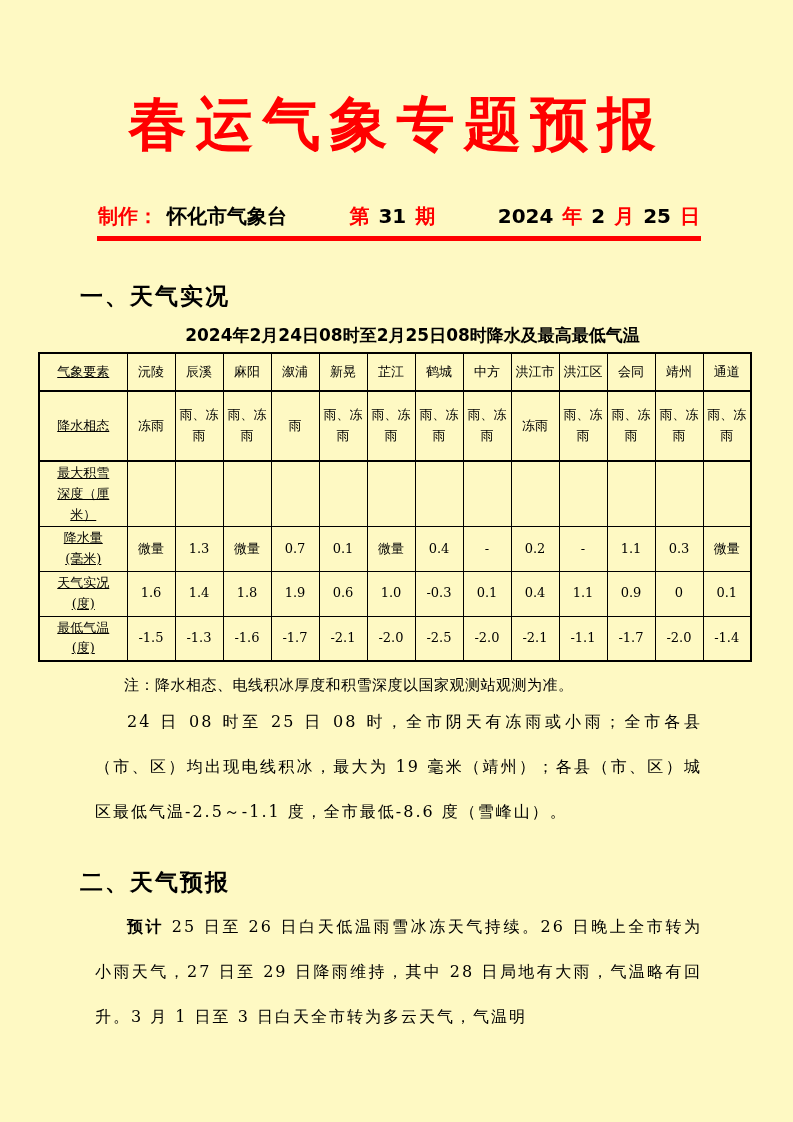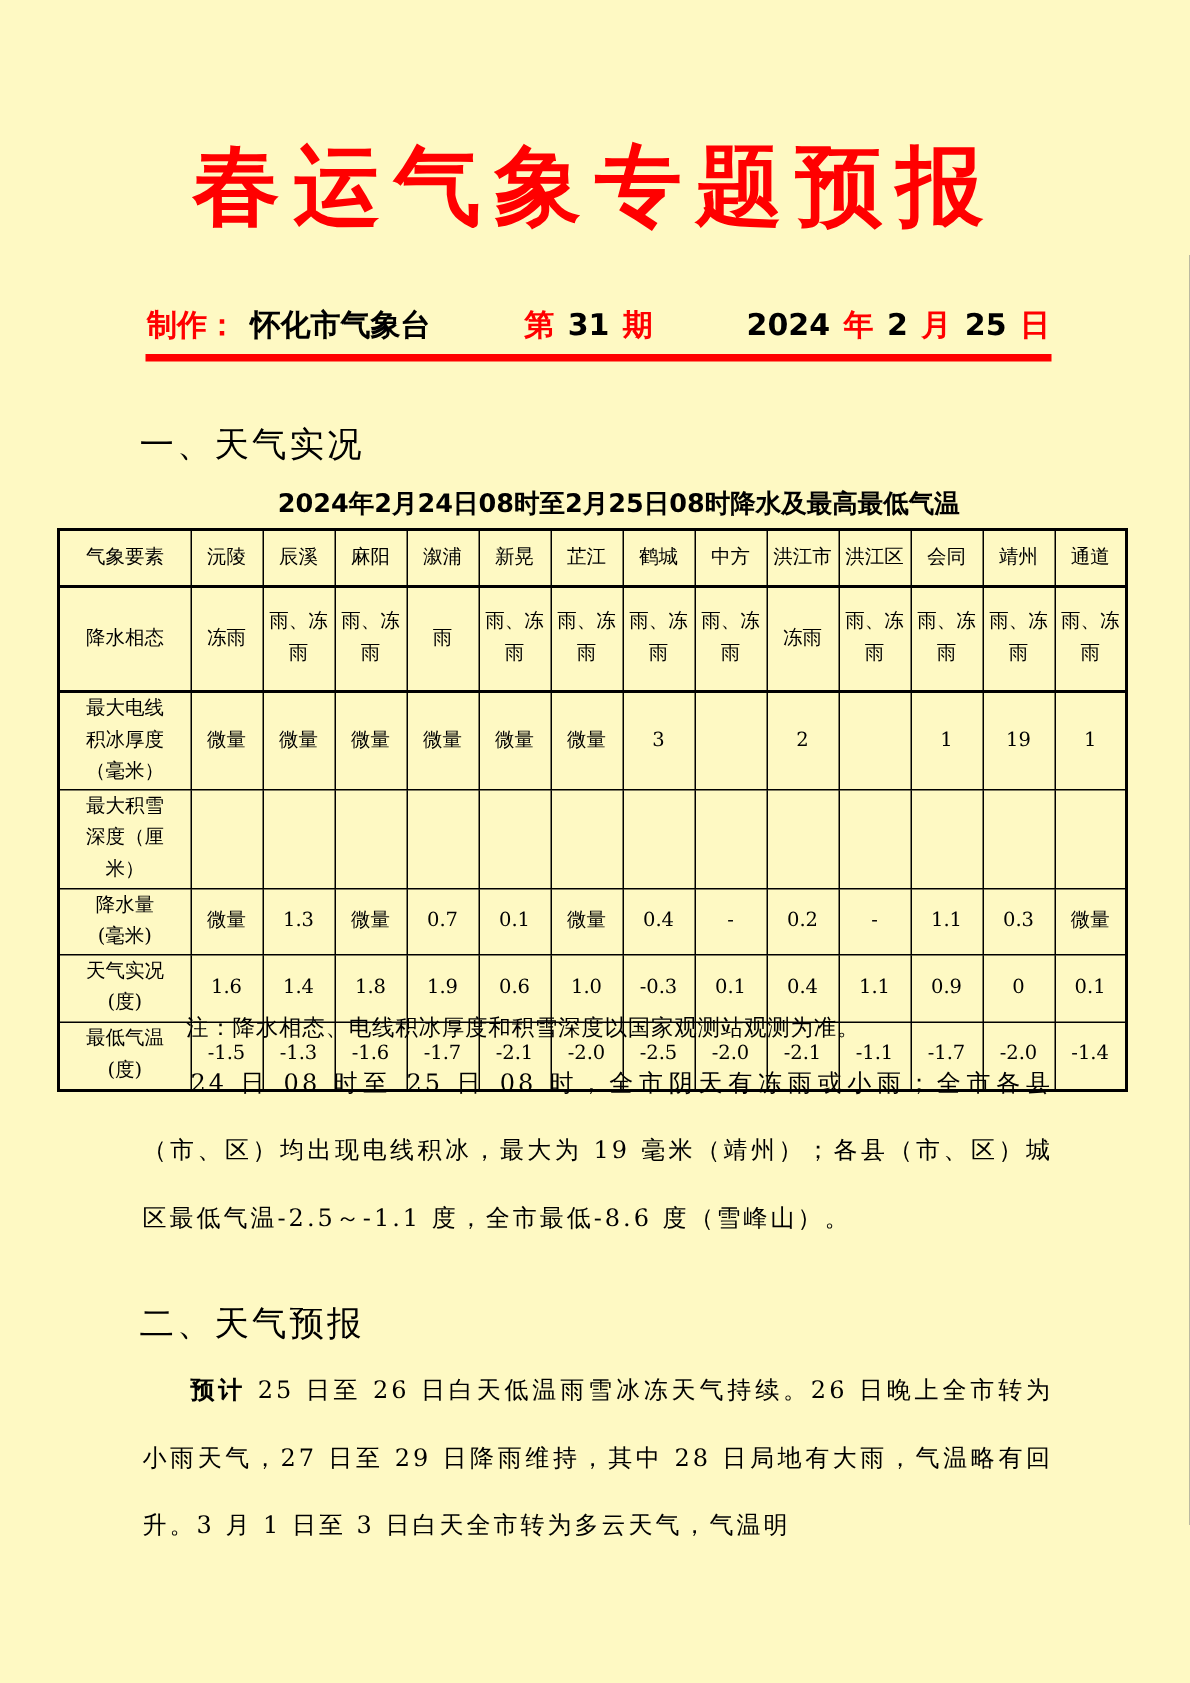--- a/index.html
+++ b/index.html
@@ -31,23 +31,23 @@
     white-space:nowrap;
   }
   .byline .red { color:#ff0000; }
   .byline .black { color:#000000; }
   .byline .seg span { padding:0 1px; }
   .red-rule {
     position:absolute; top:236px; left:97px; width:604px; height:5px;
     background:#ff0000;
   }
   .section-heading {
-    position:absolute; left:93px;
+    position:absolute; left:80px;
     font-family:"DejaVu Sans","Liberation Sans",sans-serif;
-    font-weight:normal; font-size:23px; letter-spacing:2px;
+    font-weight:bold; font-size:23px; letter-spacing:2px;
   }
   .heading-1 { top:281px; }
   .heading-2 { top:867px; }
   .table-title {
     position:absolute; top:324px; left:16px; width:100%;
     text-align:center;
     font-family:"DejaVu Sans","Liberation Sans",sans-serif;
     font-weight:bold; font-size:17px;
     white-space:nowrap;
   }
@@ -62,21 +62,21 @@
   table.weather th, table.weather td {
     border:1px solid #000;
     font-weight:normal;
     padding:1px 2px;
     vertical-align:middle;
     line-height:1.6;
   }
   table.weather col.label-col { width:88px; }
   table.weather col.data-col { width:48px; }
   table.weather tr.hdr th { border-bottom:2px solid #000; }
-  table.weather th.row-label { padding:1px 17px; }
+  table.weather th.row-label { padding:1px 17px;text-decoration:underline; }
   table.weather tr.hdr    { height:38px; }
   table.weather tr.r-phase{ height:70px; }
   table.weather tr.r-phase th.row-label { border-bottom:2px solid #000; }
   table.weather tr.r-phase th, table.weather tr.r-phase td { border-bottom:2px solid #000; }
   table.weather tr.r-ice  { height:62px; }
   table.weather tr.r-snow { height:47px; }
   table.weather tr.r-rain { height:32px; }
   table.weather tr.r-tmax { height:32px; }
   table.weather tr.r-tmin { height:32px; }
   .table-note {
@@ -171,36 +171,20 @@
           <td>雨、冻雨</td>
           <td>雨、冻雨</td>
           <td>雨、冻雨</td>
           <td>雨、冻雨</td>
           <td>冻雨</td>
           <td>雨、冻雨</td>
           <td>雨、冻雨</td>
           <td>雨、冻雨</td>
           <td>雨、冻雨</td>
         </tr>
-        <tr class="r-ice">
-          <th class="row-label">最大电线积冰厚度（毫米）</th>
-          <td>微量</td>
-          <td>微量</td>
-          <td>微量</td>
-          <td>微量</td>
-          <td>微量</td>
-          <td>微量</td>
-          <td>3</td>
-          <td></td>
-          <td>2</td>
-          <td></td>
-          <td>1</td>
-          <td>19</td>
-          <td>1</td>
-        </tr>
         <tr class="r-snow">
           <th class="row-label">最大积雪深度（厘米）</th>
           <td></td>
           <td></td>
           <td></td>
           <td></td>
           <td></td>
           <td></td>
           <td></td>
           <td></td>

